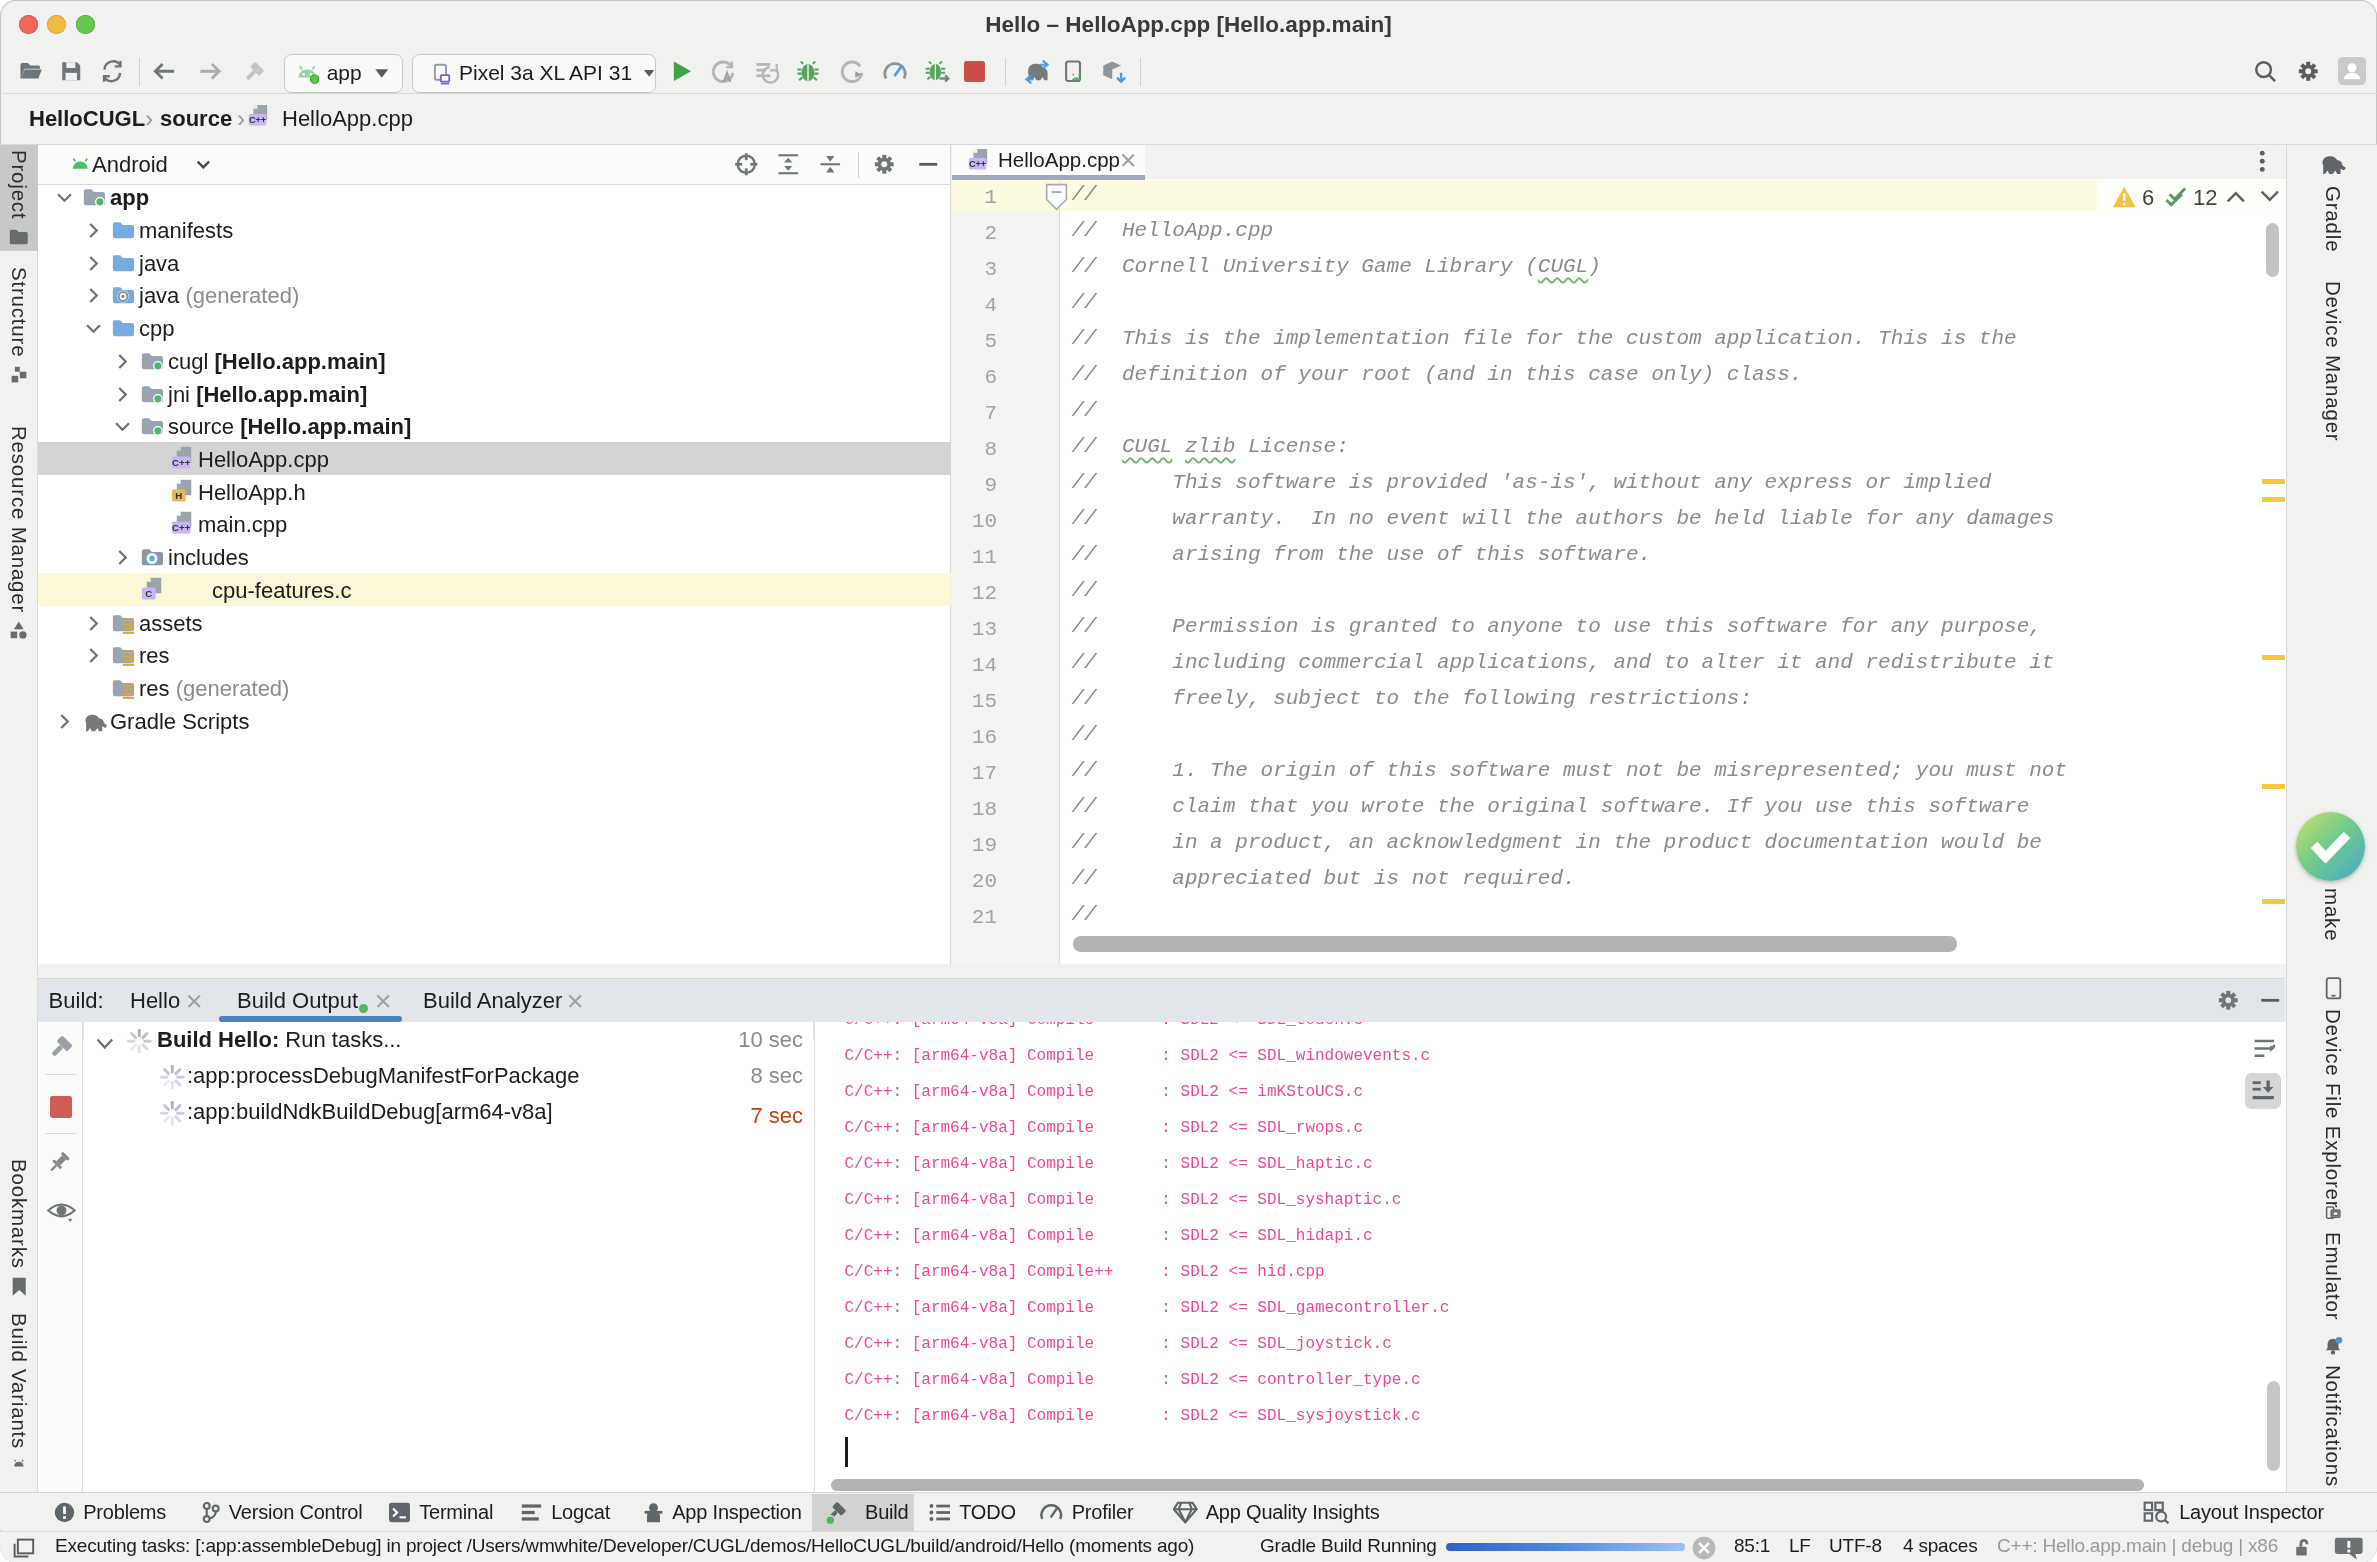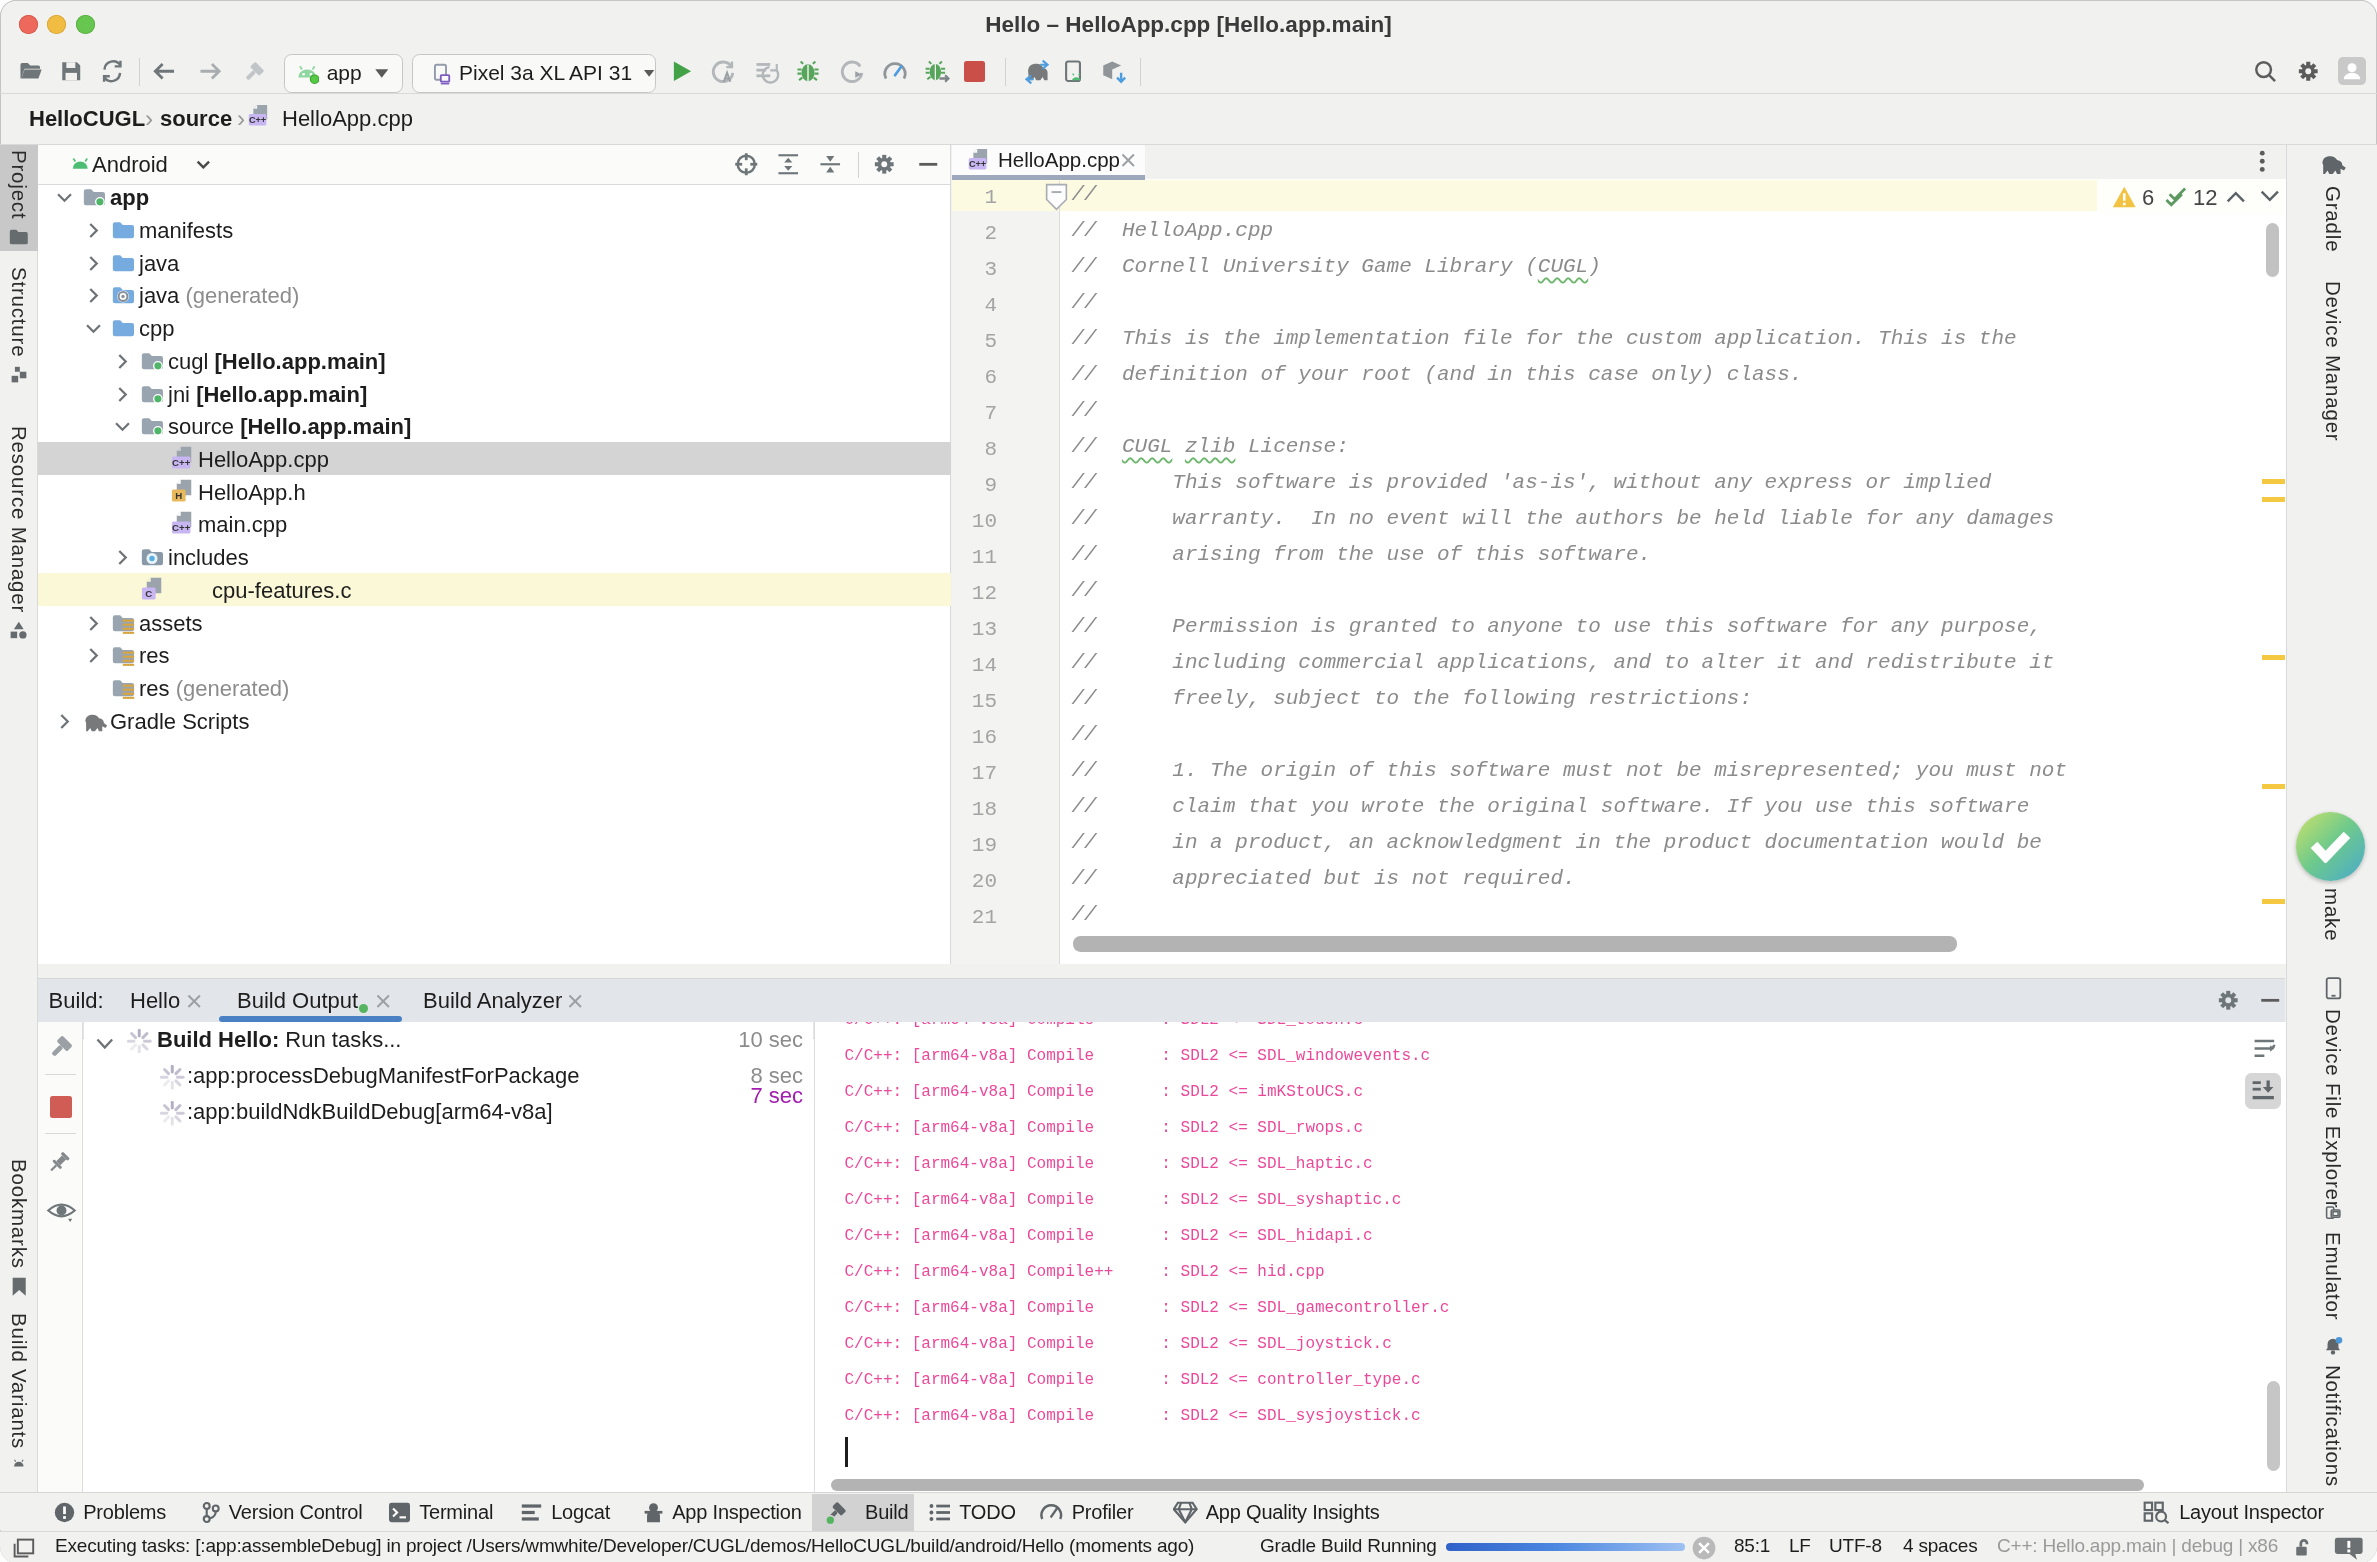--- a/index.html
+++ b/index.html
@@ -759,21 +759,21 @@
             <line x1="22.8" y1="5.2" x2="18.2" y2="9.8" opacity="0.75"></line>
             <line x1="26.5" y1="14" x2="20" y2="14" opacity="0.6"></line>
             <line x1="22.8" y1="22.8" x2="18.2" y2="18.2" opacity="0.45"></line>
             <line x1="14" y1="26.5" x2="14" y2="20" opacity="0.32"></line>
             <line x1="5.2" y1="22.8" x2="9.8" y2="18.2" opacity="0.22"></line>
             <line x1="1.5" y1="14" x2="8" y2="14" opacity="0.45"></line>
             <line x1="5.2" y1="5.2" x2="9.8" y2="9.8" opacity="0.65"></line>
           </g>
         </svg>
       <span class="abs" style="left:103px; top:72px; line-height:36px;">:app:buildNdkBuildDebug[arm64-v8a]</span>
-      <span class="abs" style="left:621px; top:56px; line-height:36px; width:98px; text-align:right; color:#a21caf;">7 sec</span>
+      <span class="abs" style="left:621px; top:76px; line-height:36px; width:98px; text-align:right; color:#c2410c;">7 sec</span>
     </div>
     <div id="bconsole">
       <pre id="conpre">C/C++: [arm64-v8a] Compile       : SDL2 &lt;= SDL_touch.c
 C/C++: [arm64-v8a] Compile       : SDL2 &lt;= SDL_windowevents.c
 C/C++: [arm64-v8a] Compile       : SDL2 &lt;= imKStoUCS.c
 C/C++: [arm64-v8a] Compile       : SDL2 &lt;= SDL_rwops.c
 C/C++: [arm64-v8a] Compile       : SDL2 &lt;= SDL_haptic.c
 C/C++: [arm64-v8a] Compile       : SDL2 &lt;= SDL_syshaptic.c
 C/C++: [arm64-v8a] Compile       : SDL2 &lt;= SDL_hidapi.c
 C/C++: [arm64-v8a] Compile++     : SDL2 &lt;= hid.cpp

